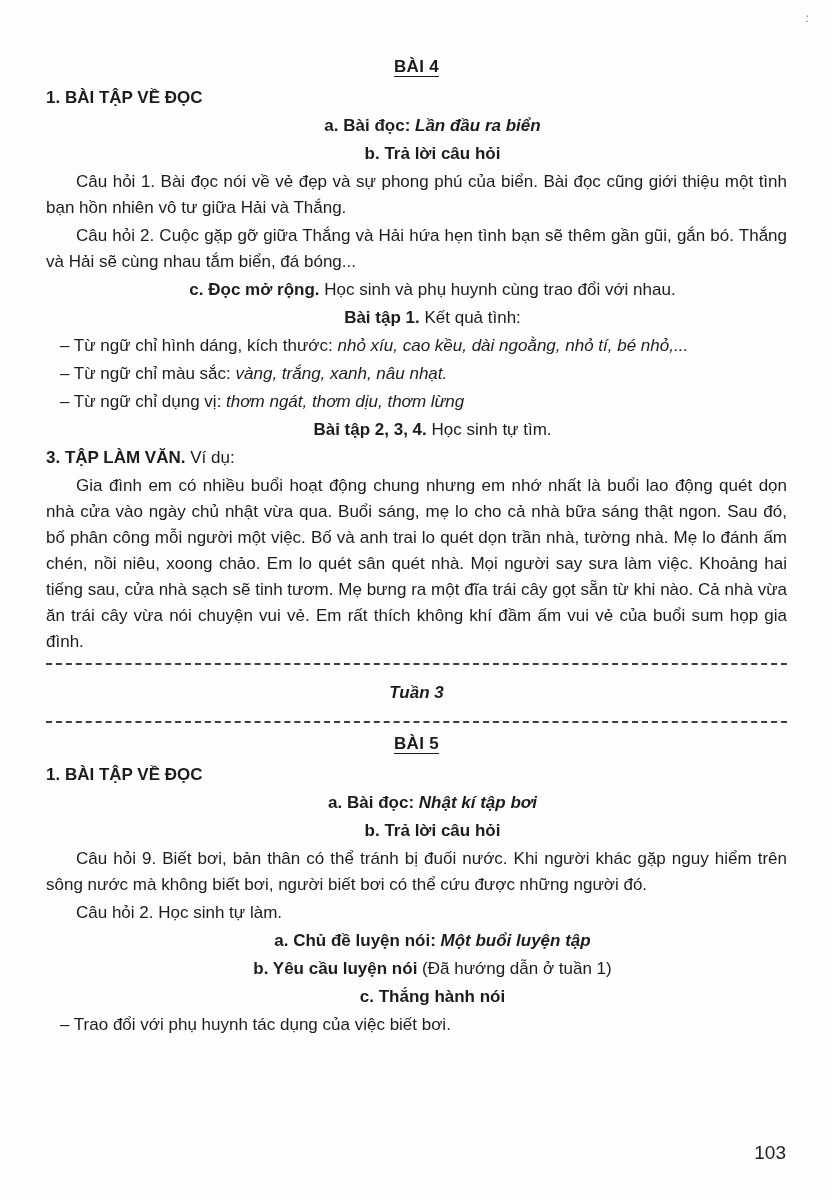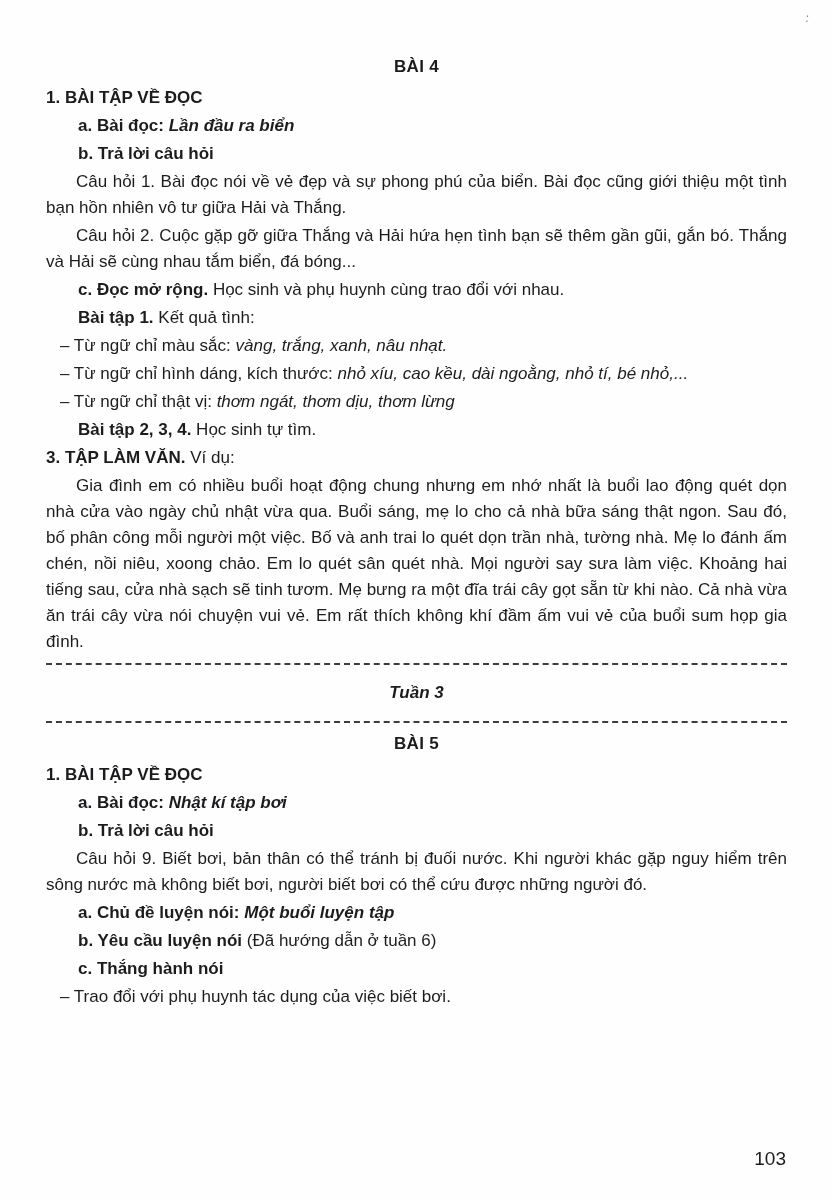--- a/index.html
+++ b/index.html
@@ -11,39 +11,39 @@
     padding: 50px 45px 0 46px;
     background: #fefefe;
     font-family: "Liberation Sans", "DejaVu Sans", sans-serif;
     color: #1c1c1e;
     font-size: 17px;
     line-height: 26px;
     overflow: hidden;
   }
   .content p { margin: 2px 0; }
   .center { text-align: center; }
-  .u { text-underline-offset: 4px; }
+  .u { text-decoration: underline; text-underline-offset: 4px; }
   .b { font-weight: bold; }
   .i { font-style: italic; }
-  .ind-sub { padding-left: 32px; }
+  .ind-sub { padding-left: 32px; text-align: center; }
   .ind-dash { padding-left: 14px; }
   .first { text-indent: 30px; }
   .just { text-align: justify; }
   .divider {
     border-top: 2px dashed #3c3c3c;
     margin: 8px 0;
     height: 0;
   }
   p[data-name="lesson-heading"] { margin: 4px 0 5px 0; letter-spacing: 0.3px; }
   p[data-name="section-heading"] { margin-top: 1px; }
   p[data-name="week-label"] { margin: 15px 0; }
   .page-number {
     position: absolute;
     right: 46px;
-    bottom: 28px;
+    bottom: 34px;
     font-size: 19px;
     color: #1c1c1e;
   }
   .artifact {
     position: absolute;
     top: 5px;
     right: 18px;
     font-size: 11px;
     color: #333;
     transform: rotate(65deg);
@@ -57,33 +57,34 @@
   <span class="artifact" data-name="scan-artifact-icon">·.</span>
   <div class="content" data-name="page-content">
       <p class="center u" data-name="lesson-heading"><span class="b" data-name="text-run">BÀI 4</span></p>
       <p class="" data-name="section-heading"><span class="b" data-name="text-run">1. BÀI TẬP VỀ ĐỌC</span></p>
       <p class="ind-sub" data-name="subitem"><span class="b" data-name="text-run">a. Bài đọc: </span><span class="b i" data-name="text-run">Lần đầu ra biển</span></p>
       <p class="ind-sub" data-name="subitem"><span class="b" data-name="text-run">b. Trả lời câu hỏi</span></p>
       <p class="first just" data-name="answer-paragraph"><span data-name="text-run">Câu hỏi 1. Bài đọc nói về vẻ đẹp và sự phong phú của biển. Bài đọc cũng giới thiệu một tình bạn hồn nhiên vô tư giữa Hải và Thắng.</span></p>
       <p class="first just" data-name="answer-paragraph"><span data-name="text-run">Câu hỏi 2. Cuộc gặp gỡ giữa Thắng và Hải hứa hẹn tình bạn sẽ thêm gần gũi, gắn bó. Thắng và Hải sẽ cùng nhau tắm biển, đá bóng...</span></p>
       <p class="ind-sub" data-name="subitem"><span class="b" data-name="text-run">c. Đọc mở rộng.</span><span data-name="text-run"> Học sinh và phụ huynh cùng trao đổi với nhau.</span></p>
       <p class="ind-sub" data-name="subitem"><span class="b" data-name="text-run">Bài tập 1.</span><span data-name="text-run"> Kết quả tình:</span></p>
+      <p class="ind-dash" data-name="list-item"><span data-name="text-run">– Từ ngữ chỉ hình dáng, kích thước: </span><span class="i" data-name="text-run">nhỏ xíu, cao kều, dài ngoằng, nhỏ tí, bé nhỏ,...</span></p>
       <p class="ind-dash" data-name="list-item"><span data-name="text-run">– Từ ngữ chỉ màu sắc: </span><span class="i" data-name="text-run">vàng, trắng, xanh, nâu nhạt.</span></p>
-      <p class="ind-dash" data-name="list-item"><span data-name="text-run">– Từ ngữ chỉ hình dáng, kích thước: </span><span class="i" data-name="text-run">nhỏ xíu, cao kều, dài ngoằng, nhỏ tí, bé nhỏ,...</span></p>
-      <p class="ind-dash" data-name="list-item"><span data-name="text-run">– Từ ngữ chỉ thật vị: </span><span class="i" data-name="text-run">thơm ngát, thơm dịu, thơm lừng</span></p>
+      <p class="ind-dash" data-name="list-item"><span data-name="text-run">– Từ ngữ chỉ dụng vị: </span><span class="i" data-name="text-run">thơm ngát, thơm dịu, thơm lừng</span></p>
       <p class="ind-sub" data-name="subitem"><span class="b" data-name="text-run">Bài tập 2, 3, 4.</span><span data-name="text-run"> Học sinh tự tìm.</span></p>
       <p class="" data-name="section-heading"><span class="b" data-name="text-run">3. TẬP LÀM VĂN.</span><span data-name="text-run"> Ví dụ:</span></p>
       <p class="first just" data-name="essay-paragraph"><span data-name="text-run">Gia đình em có nhiều buổi hoạt động chung nhưng em nhớ nhất là buổi lao động quét dọn nhà cửa vào ngày chủ nhật vừa qua. Buổi sáng, mẹ lo cho cả nhà bữa sáng thật ngon. Sau đó, bố phân công mỗi người một việc. Bố và anh trai lo quét dọn trần nhà, tường nhà. Mẹ lo đánh ấm chén, nồi niêu, xoong chảo. Em lo quét sân quét nhà. Mọi người say sưa làm việc. Khoảng hai tiếng sau, cửa nhà sạch sẽ tinh tươm. Mẹ bưng ra một đĩa trái cây gọt sẵn từ khi nào. Cả nhà vừa ăn trái cây vừa nói chuyện vui vẻ. Em rất thích không khí đầm ấm vui vẻ của buổi sum họp gia đình.</span></p>
       <div class="divider" data-name="dashed-divider"></div>
       <p class="center" data-name="week-label"><span class="b i" data-name="text-run">Tuần 3</span></p>
       <div class="divider" data-name="dashed-divider"></div>
       <p class="center u" data-name="lesson-heading"><span class="b" data-name="text-run">BÀI 5</span></p>
       <p class="" data-name="section-heading"><span class="b" data-name="text-run">1. BÀI TẬP VỀ ĐỌC</span></p>
       <p class="ind-sub" data-name="subitem"><span class="b" data-name="text-run">a. Bài đọc: </span><span class="b i" data-name="text-run">Nhật kí tập bơi</span></p>
       <p class="ind-sub" data-name="subitem"><span class="b" data-name="text-run">b. Trả lời câu hỏi</span></p>
       <p class="first just" data-name="answer-paragraph"><span data-name="text-run">Câu hỏi 9. Biết bơi, bản thân có thể tránh bị đuối nước. Khi người khác gặp nguy hiểm trên sông nước mà không biết bơi, người biết bơi có thể cứu được những người đó.</span></p>
+      <p class="first" data-name="answer-paragraph"><span data-name="text-run">Câu hỏi 2. Học sinh tự làm.</span></p>
       <p class="ind-sub" data-name="subitem"><span class="b" data-name="text-run">a. Chủ đề luyện nói: </span><span class="b i" data-name="text-run">Một buổi luyện tập</span></p>
-      <p class="ind-sub" data-name="subitem"><span class="b" data-name="text-run">b. Yêu cầu luyện nói </span><span data-name="text-run">(Đã hướng dẫn ở tuần 6)</span></p>
+      <p class="ind-sub" data-name="subitem"><span class="b" data-name="text-run">b. Yêu cầu luyện nói </span><span data-name="text-run">(Đã hướng dẫn ở tuần 1)</span></p>
       <p class="ind-sub" data-name="subitem"><span class="b" data-name="text-run">c. Thắng hành nói</span></p>
       <p class="ind-dash" data-name="list-item"><span data-name="text-run">– Trao đổi với phụ huynh tác dụng của việc biết bơi.</span></p>
     </div>
   <div class="page-number" data-name="page-number">103</div>
 </div>
 
 </body></html>

